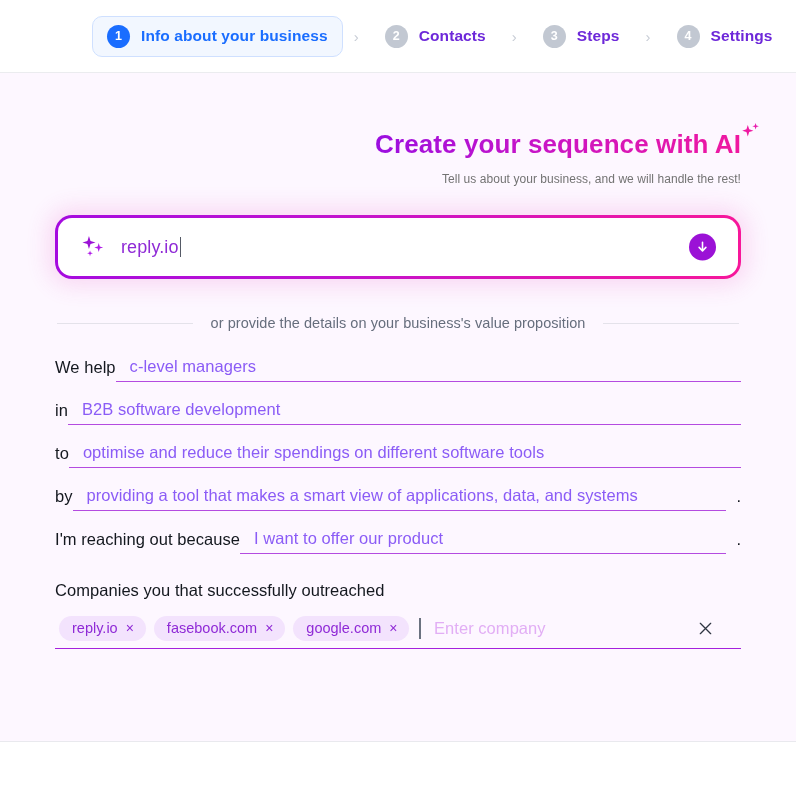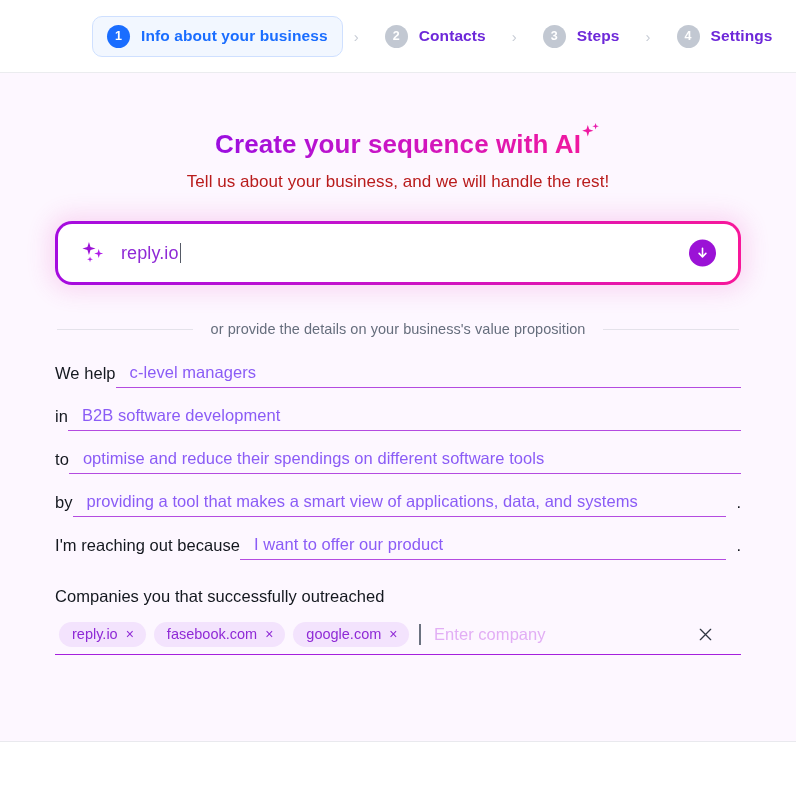--- a/index.html
+++ b/index.html
@@ -80,21 +80,21 @@
   
   .panel {
     position: relative;
     height: 669px;
     background: #fdf7ff;
     border-bottom: 1px solid #e9e9ee;
     padding: 0 55px;
   }
 
   
-  .heading-wrap { text-align: center; padding-top: 56px; }
+  .heading-wrap { text-align: right; padding-top: 56px; }
 
   .headline {
     display: inline-block;
     position: relative;
     font-size: 26px;
     font-weight: 700;
     letter-spacing: .1px;
     background: linear-gradient(90deg, #9b0ee0 0%, #c614c8 42%, #f0189f 100%);
     -webkit-background-clip: text;
     background-clip: text;
@@ -104,22 +104,22 @@
   .headline-spark {
     position: absolute;
     right: -21px;
     top: -7px;
     width: 22px;
     height: 22px;
   }
 
   .subhead {
     margin-top: 12px;
-    font-size: 17px;
-    color: #b91c1c;
+    font-size: 12px;
+    color: #737373;
     letter-spacing: .05px;
   }
 
   
   .ai-field-wrap {
     position: relative;
     margin-top: 29px;
     padding: 3px;
     border-radius: 17px;
     background: linear-gradient(90deg, #a50bdf 0%, #c112cf 40%, #f7179a 100%);

